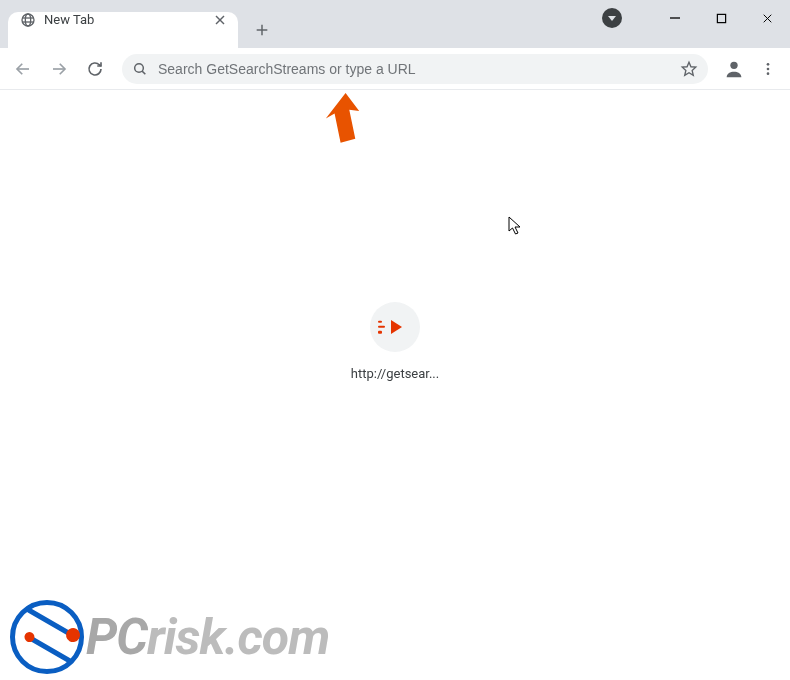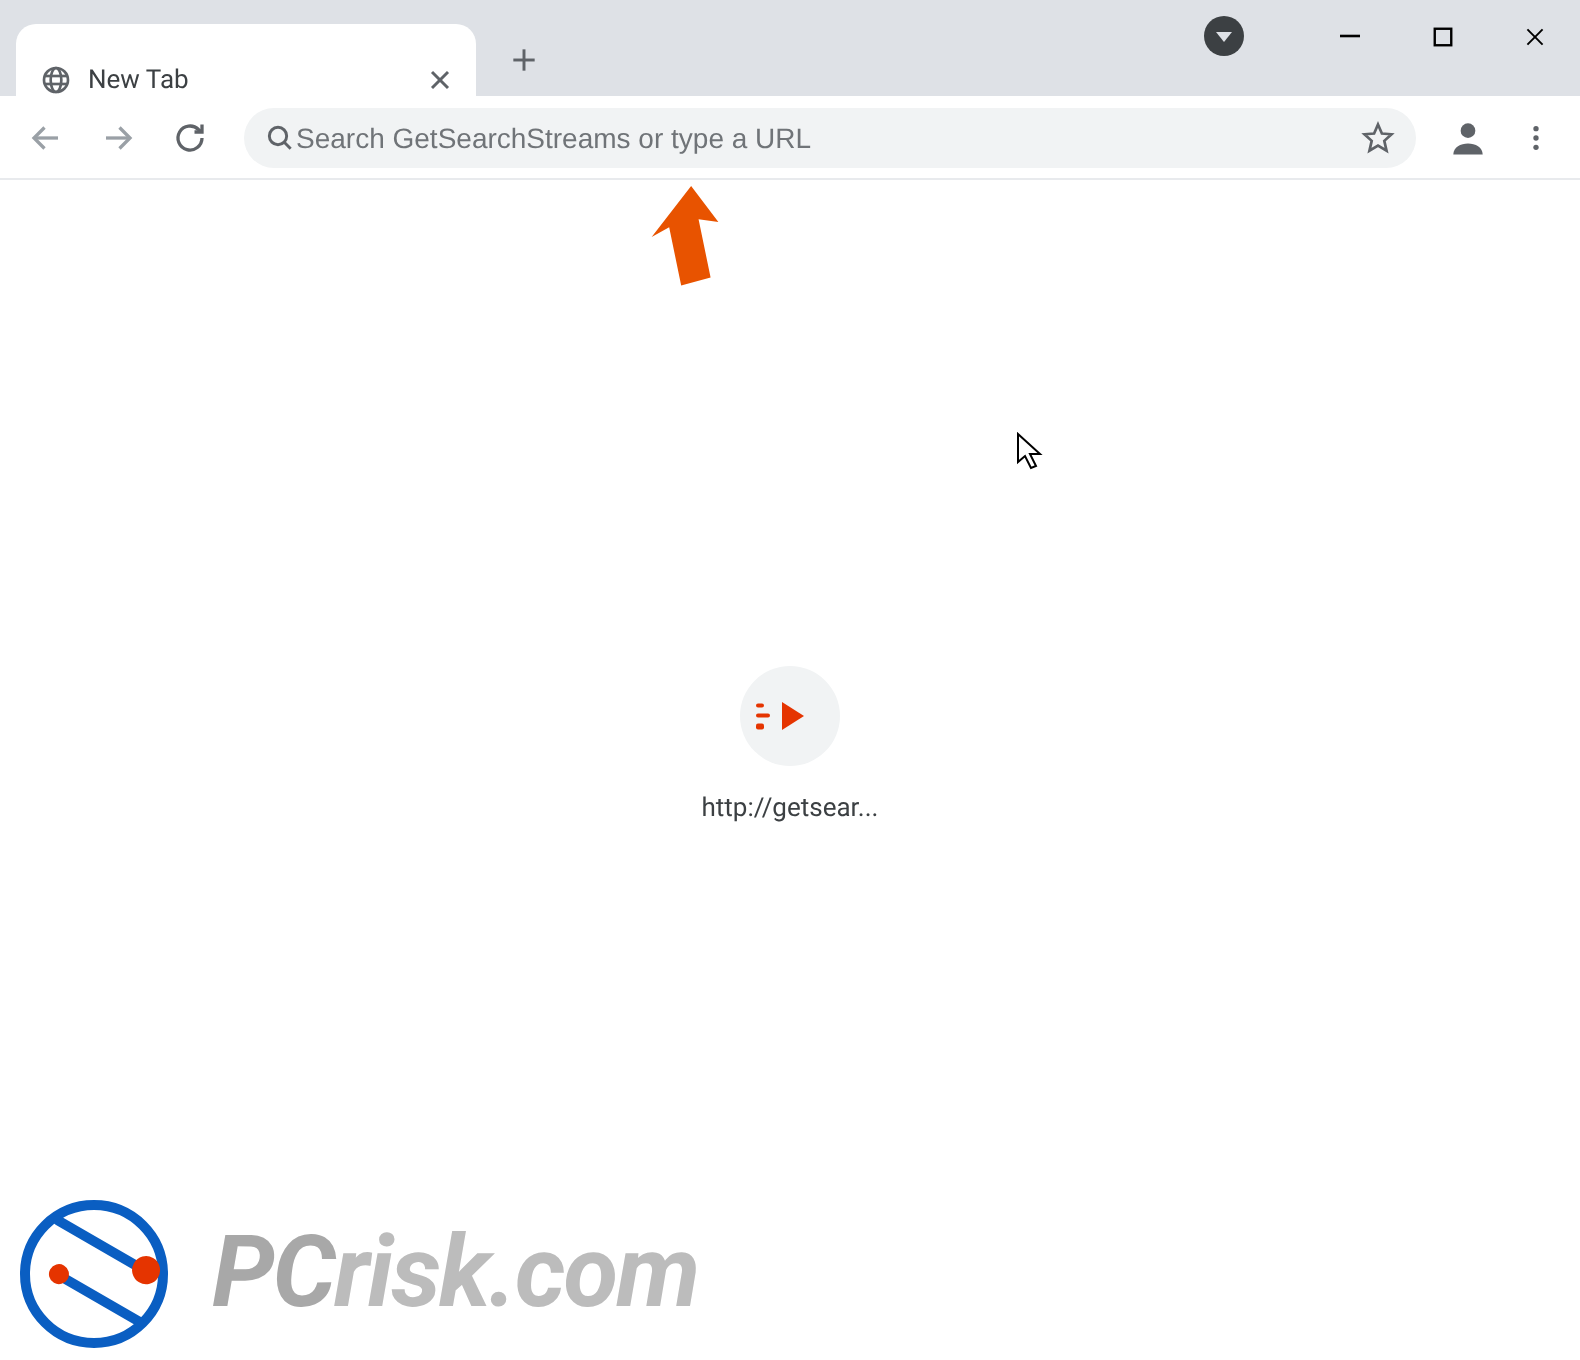--- a/index.html
+++ b/index.html
@@ -15,21 +15,21 @@
   
   .window-titlebar {
     height: 48px;
     background: #dee1e6;
     display: flex;
     align-items: flex-end;
     position: relative;
   }
   .tab {
     display: flex;
-    align-items: flex-end;
+    align-items: flex-start;
     background: #ffffff;
     height: 36px;
     padding: 0 10px 0 12px;
     border-radius: 10px 10px 0 0;
     margin-left: 8px;
     min-width: 230px;
     gap: 8px;
     position: relative;
   }
   .tab .favicon { width: 16px; height: 16px; color: #5f6368; }
@@ -85,20 +85,21 @@
   }
   .nav-btn.enabled { color: #5f6368; }
   .omnibox {
     flex: 1;
     height: 30px;
     background: #f1f3f4;
     border-radius: 15px;
     display: flex;
     align-items: center;
     padding: 0 10px;
+    gap: 10px;
     margin: 0 6px;
   }
   .omnibox .search-icon { width: 16px; height: 16px; color: #5f6368; }
   .omnibox input {
     flex: 1; border: none; background: transparent;
     font-size: 14px; color: #3c4043; outline: none;
   }
   .omnibox input::placeholder { color: #707478; }
   .star-btn { width: 18px; height: 18px; color: #5f6368; cursor: pointer; }
   .avatar-btn {
@@ -128,21 +129,21 @@
   }
   .cursor-overlay {
     position: absolute;
     left: 508px; top: 126px;
     width: 14px; height: 20px; pointer-events: none;
   }
 
   
   .shortcuts {
     position: absolute;
-    top: 243px;
+    top: 212px;
     left: 50%; transform: translateX(-50%);
     display: flex;
     gap: 24px;
     flex-direction: column;
   }
   .shortcut {
     width: 92px;
     display: flex; flex-direction: column; align-items: center;
     gap: 14px;
     cursor: pointer;
@@ -186,21 +187,21 @@
   .rainbow {
     width:24px; height:12px;
     border-radius:24px 24px 0 0;
     background: linear-gradient(90deg,#ea4335 0 25%,#fbbc05 25% 50%,#34a853 50% 75%,#4285f4 75% 100%);
   }
 
   
   .watermark {
     position: absolute;
     left: 10px; bottom: 6px;
-    display: flex; align-items: center; gap: 22px;
+    display: flex; align-items: center; gap: 2px;
     font-style: italic;
     color: #bcbcbc;
     pointer-events: none;
   }
   .wm-badge {
     width: 74px; height: 74px; border-radius: 50%;
     border: 5px solid #0a5ec2;
     display: flex; align-items: center; justify-content: center;
     position: relative;
     background: #fff;

